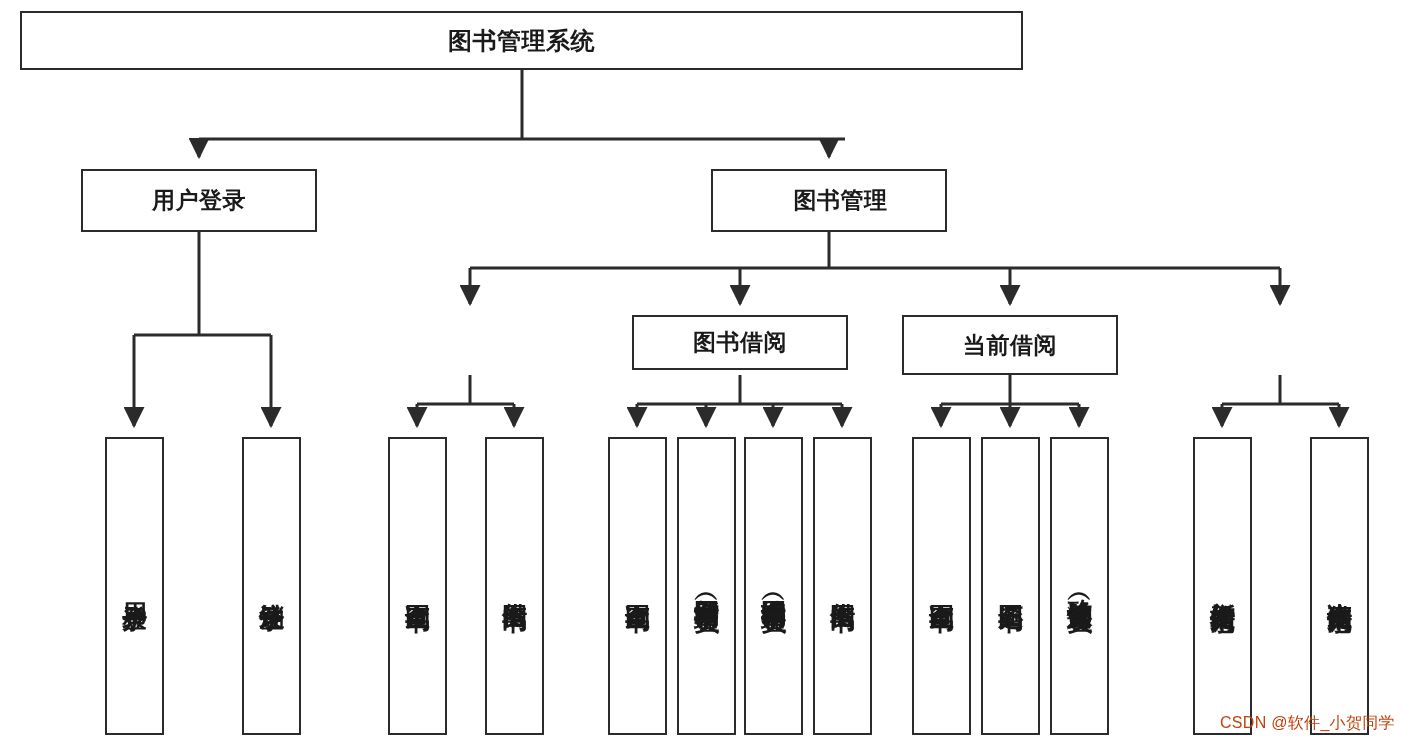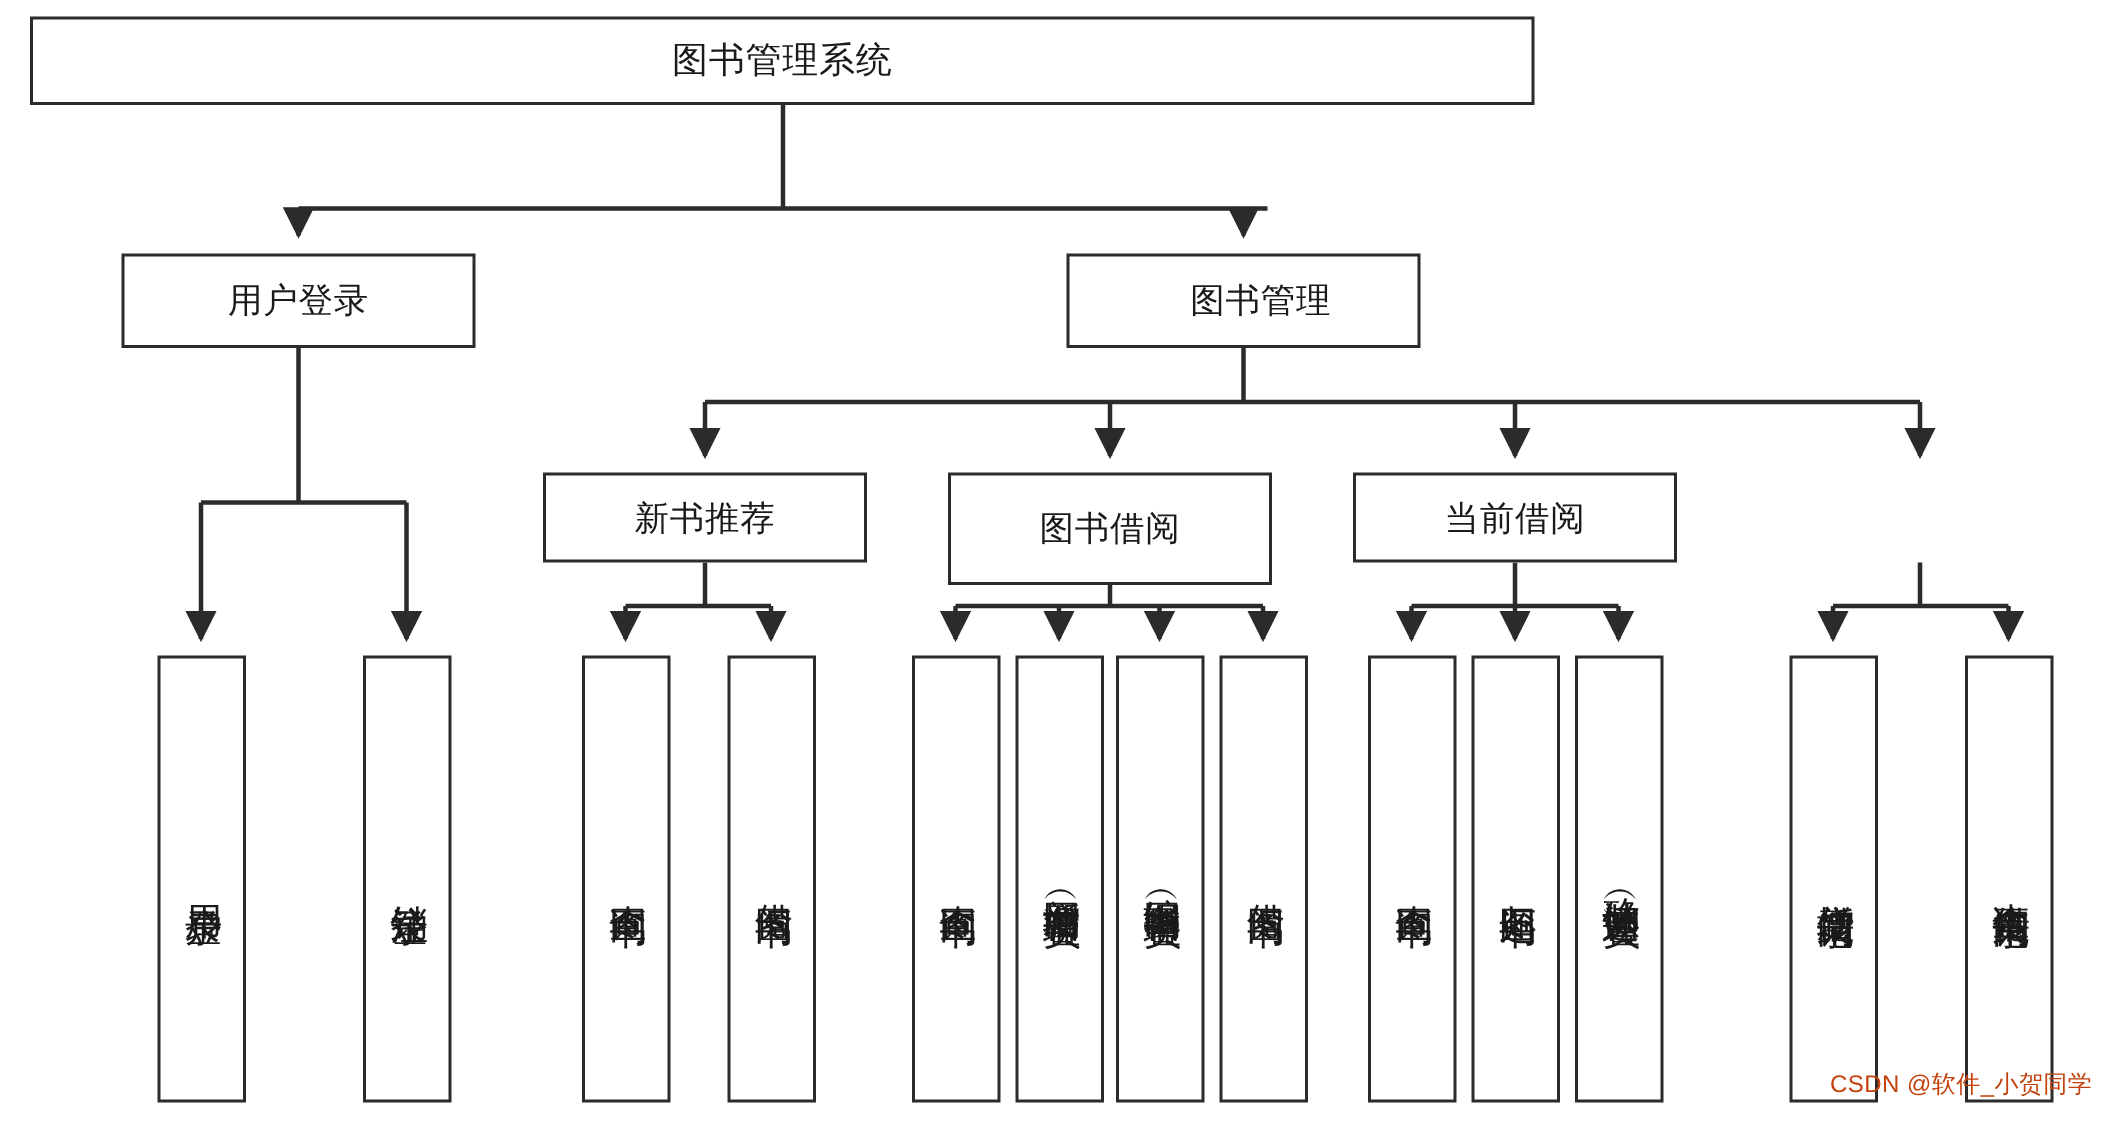--- a/index.html
+++ b/index.html
@@ -31,20 +31,21 @@
     background: #ffffff;
     display: flex;
     align-items: center;
     justify-content: center;
     color: #1a1a1a;
   }
   .node .label {
     display: block;
     text-align: left;
     line-height: 1.06;
+    font-weight: bold;
   }
   .node.horiz .label {
     font-size: 23px;
     letter-spacing: 0.5px;
     white-space: nowrap;
   }
   .node.vert {
     align-items: center;
     justify-content: center;
   }
@@ -128,24 +129,21 @@
     <span class="label">图书管理系统</span>
   </div>
 
   <div class="node horiz" style="left:81px; top:169px; width:236px; height:63px;">
     <span class="label">用户登录</span>
   </div>
   <div class="node horiz" style="left:711px; top:169px; width:236px; height:63px;padding-left:23px;">
     <span class="label">图书管理</span>
   </div>
 
-  <div class="node horiz" style="left:362px; top:315px; width:216px; height:60px;">
-    <span class="label">新书推荐</span>
-  </div>
-  <div class="node horiz" style="left:632px; top:315px; width:216px; height:75px;">
+  <div class="node horiz" style="left:632px; top:315px; width:216px; height:55px;">
     <span class="label">图书借阅</span>
   </div>
   <div class="node horiz" style="left:902px; top:315px; width:216px; height:60px;">
     <span class="label">当前借阅</span>
   </div>
 
   <div class="node vert" style="left:105px; top:437px; width:59px; height:298px;">
     <span class="label">用户登录</span>
   </div>
   <div class="node vert" style="left:242px; top:437px; width:59px; height:298px;">

